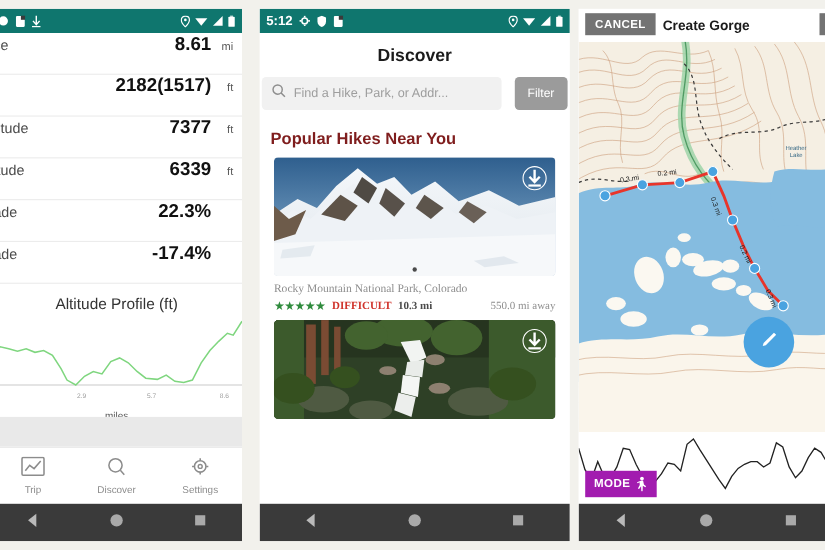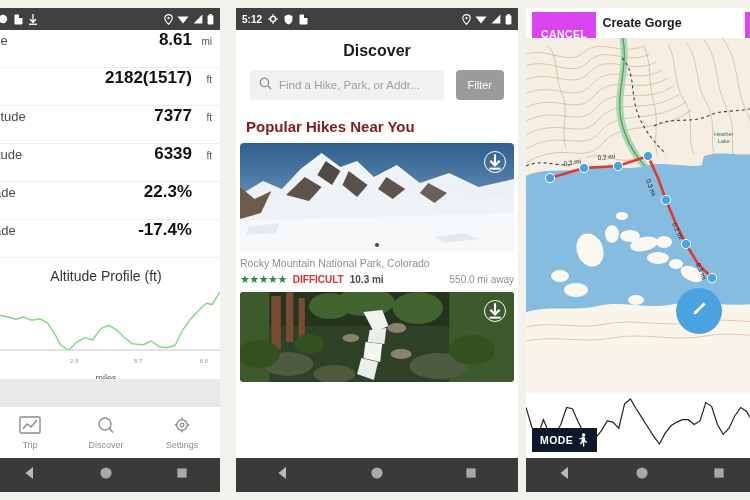--- a/index.html
+++ b/index.html
@@ -14,23 +14,23 @@
   
   .panel {
     position:absolute; top:8px; height:484px;
     background:#fff; overflow:hidden;
   }
   #panel-trip     { left:-8px;  width:228px; }
   #panel-discover { left:236px; width:282px; }
   #panel-map      { left:526px; width:232px; }
 
   .statusbar {
-    height:22px; background:#404040; color:#fff;
+    height:22px; background:#0f766e; color:#fff;
     display:flex; align-items:center; padding:0 6px; gap:6px;
-    font-size:10px; font-weight:bold;
+    font-size:12px; font-weight:bold;
   }
   .statusbar .sb-right { margin-left:auto; display:flex; align-items:center; gap:4px; }
   .sbicon { display:inline-block; }
   .sbicon svg { display:block; }
 
   .navbar {
     position:absolute; left:0; right:0; bottom:0; height:34px;
     background:#3a3a3a; display:flex; align-items:center; justify-content:space-around;
   }
   .navbar .nb { opacity:.85; }
@@ -68,33 +68,33 @@
     background:#fff; border-top:1px solid #e3e3e3;
     display:flex; align-items:center;
   }
   .tab { flex:1; text-align:center; color:#8c8c8c; }
   .tab .tlabel { font-size:9px; display:block; margin-top:2px; }
   .tab.active { color:#2f6b38; }
   .tab.active .tlabel { font-weight:bold; color:#1f1f1f; }
 
   
   .dheader { text-align:center; font-size:16px; font-weight:bold; color:#1b1b1b; padding:12px 0 10px; }
-  .searchrow { display:flex; align-items:center; gap:12px; padding:0 14px 10px;justify-content:space-between; }
+  .searchrow { display:flex; align-items:center; gap:12px; padding:0 2px 10px;justify-content:space-between; }
   .searchbox {
     flex:1; height:30px; background:#f1f1f1; border-radius:4px;
     display:flex; align-items:center; gap:7px; padding:0 9px;
   }
   .searchbox .ph { font-size:11.5px; color:#9e9e9e; white-space:nowrap; overflow:hidden; }
   .filterbtn {
     background:#9b9b9b; color:#fff; font-size:11px; border-radius:4px;
     height:30px; display:flex; align-items:center; padding:0 12px; border:none;
     font-family:inherit;
   }
   .sectiontitle { font-size:15px; font-weight:bold; color:#7f1d1d; padding:8px 10px 8px; }
-  .card { padding:0 4px 6px; }
+  .card { padding:0 13px 6px;font-family:Liberation Serif, serif; }
   .photo { position:relative; height:108px; border-radius:4px; overflow:hidden; }
   .photo svg { display:block; width:100%; height:100%; }
   .dl-badge {
     position:absolute; top:8px; right:8px; width:22px; height:22px;
     border-radius:50%; border:1.6px solid #fff; display:flex;
     align-items:center; justify-content:center;
   }
   .card-loc { font-size:10.5px; color:#8e8e8e; padding:6px 0 1px; }
   .card-name { font-size:13px; font-weight:bold; color:#141414; line-height:1.2; }
   .card-meta { display:flex; align-items:center; gap:6px; padding-top:3px; font-size:10.5px; }
@@ -103,37 +103,37 @@
   .dist { color:#4a4a4a; font-weight:bold; font-size:10px;text-align:right; }
   .away { margin-left:auto; color:#8e8e8e; font-size:10px; }
 
   
   .maptop {
     position:relative; height:30px; background:#fff;
     display:flex; align-items:center; justify-content:center;
   }
   .maptop .mtitle { font-size:12.5px; font-weight:bold; color:#1b1b1b; }
   .gbtn {
-    position:absolute; top:4px; background:#d946ef; color:#fff;
+    position:absolute; top:4px; background:#737373; color:#fff;
     font-size:10.5px; font-weight:bold; letter-spacing:.4px;
-    padding:16px 9px; border:none; font-family:inherit;
+    padding:4px 9px; border:none; font-family:inherit;
   }
   .gbtn.left { left:6px; }
   .gbtn.right { right:-12px; }
   .mapview { position:relative; height:355px; overflow:hidden; }
   .mapview svg.base { display:block; width:100%; height:100%; }
   .fab {
     position:absolute; left:150px; top:250px; width:46px; height:46px;
     border-radius:50%; background:#4aa3e0; display:flex;
     align-items:center; justify-content:center;
   }
   .elevbox { position:relative; height:65px; background:#fff; }
   .elevbox svg { display:block; width:100%; height:100%; }
   .modebtn {
-    position:absolute; left:6px; bottom:6px; background:#0f172a; color:#fff;
+    position:absolute; left:6px; bottom:6px; background:#a21caf; color:#fff;
     font-size:10.5px; font-weight:bold; letter-spacing:.4px;
     padding:5px 8px; display:flex; align-items:center; gap:5px;
     border:none; font-family:inherit;
   }
 </style>
 </head>
 <body>
 
 <div class="stage">
 

